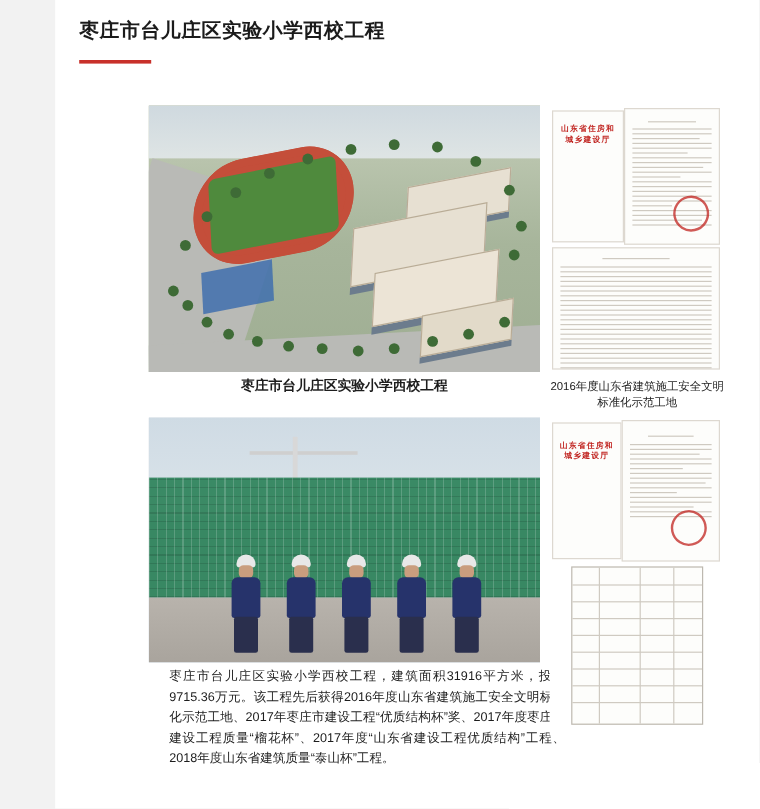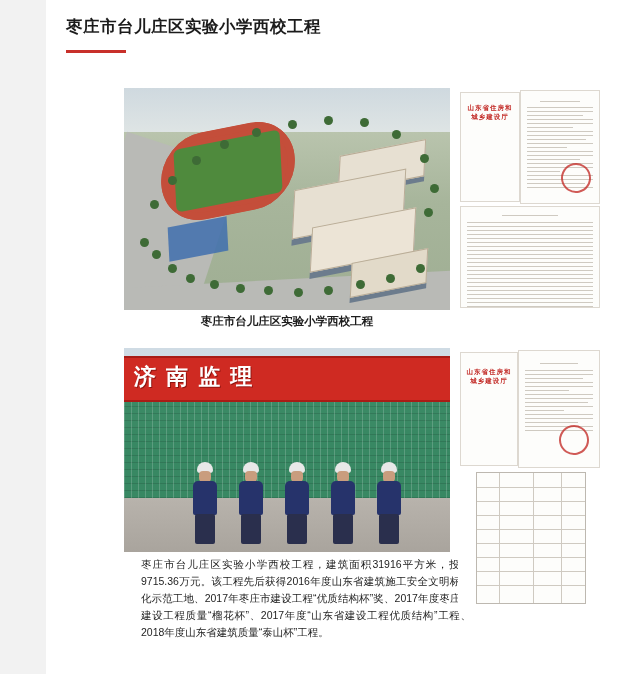--- a/index.html
+++ b/index.html
@@ -412,30 +412,28 @@
             <i></i>
             <i></i>
             <i></i>
             <i></i>
             <i></i>
           <i></i>
             <i></i>
         </div>
       </div>
     </div>
+    <div class="cert1-caption">2016年度山东省建筑施工安全文明标准化示范工地</div>
 
     <div class="site-photo">
       <div class="sky2"></div>
       <div class="crane-arm"></div>
       <div class="crane"></div>
       <div class="scaffold"></div>
       <div class="mesh"></div>
-      <div class="banner">
-        <span style="left:10px;">济 南 监 理</span>
-      </div>
       <div class="ground2"></div>
       <div class="worker" style="left:64px;">
         <div class="helmet"></div>
           <div class="head"></div>
           <div class="body"></div>
           <div class="legs"></div>
       </div>
       <div class="worker" style="left:110px;">
         <div class="helmet"></div>
           <div class="head"></div>

